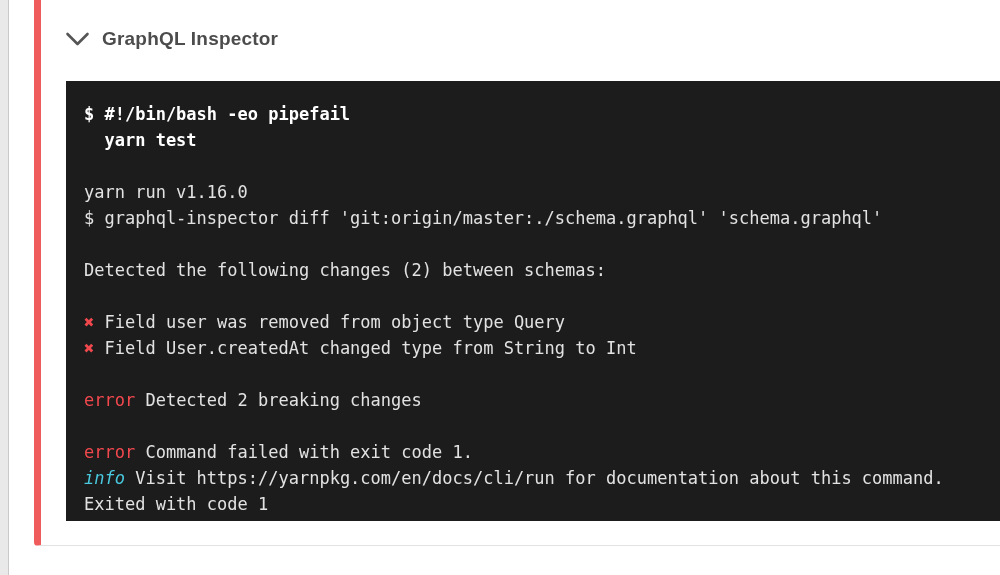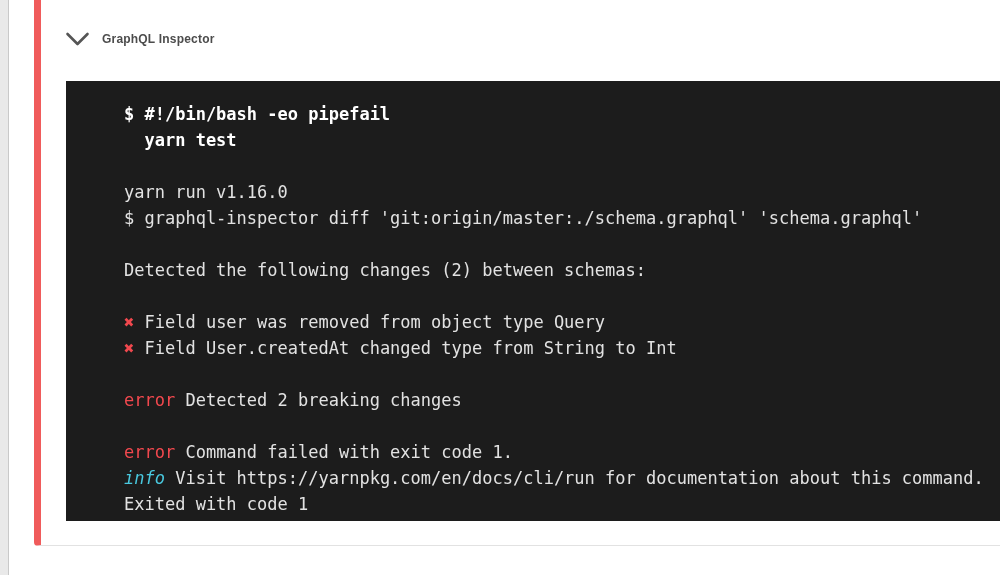--- a/index.html
+++ b/index.html
@@ -27,39 +27,39 @@
   .step-header {
     display: flex; align-items: center;
     gap: 12px;
     padding: 28px 0 0 24px;
     height: 50px;
     cursor: pointer;
   }
   .chevron { display: inline-flex; align-items: center; }
   .chevron svg { display: block; }
   .step-title {
-    font-size: 12px;
+    font-size: 19px;
     font-weight: 700;
     color: #4c4c4c;
     letter-spacing: 0.2px;
     text-align: center;
   }
   .terminal {
     margin: 31px 0 0 25px;
     height: 440px;
     background: var(--term-bg, #1c1c1c);
     padding: 20px 18px;
     font-family: "DejaVu Sans Mono", "DejaVu Sans", monospace;
     font-size: 17px;
     line-height: 26px;
     color: var(--term-text, #e2e2e2);
     white-space: pre;
     overflow: hidden;
   }
-  .term-line { white-space: pre; margin-left: 40px; }
+  .term-line { white-space: pre; }
   .term-line.bold { color: #ffffff; font-weight: 700; }
   .c-red  { color: var(--red, #f1484e); }
   .c-cyan { color: var(--cyan, #49c8de); font-style: italic; }
 </style>
 </head>
 <body>
 
 <div class="left-gutter"></div>
 
 <div class="step-card">

